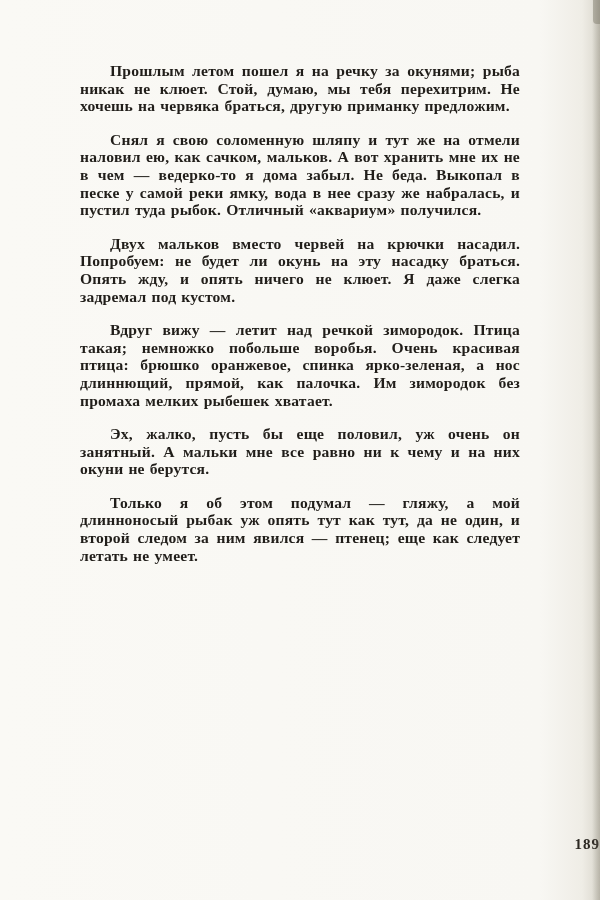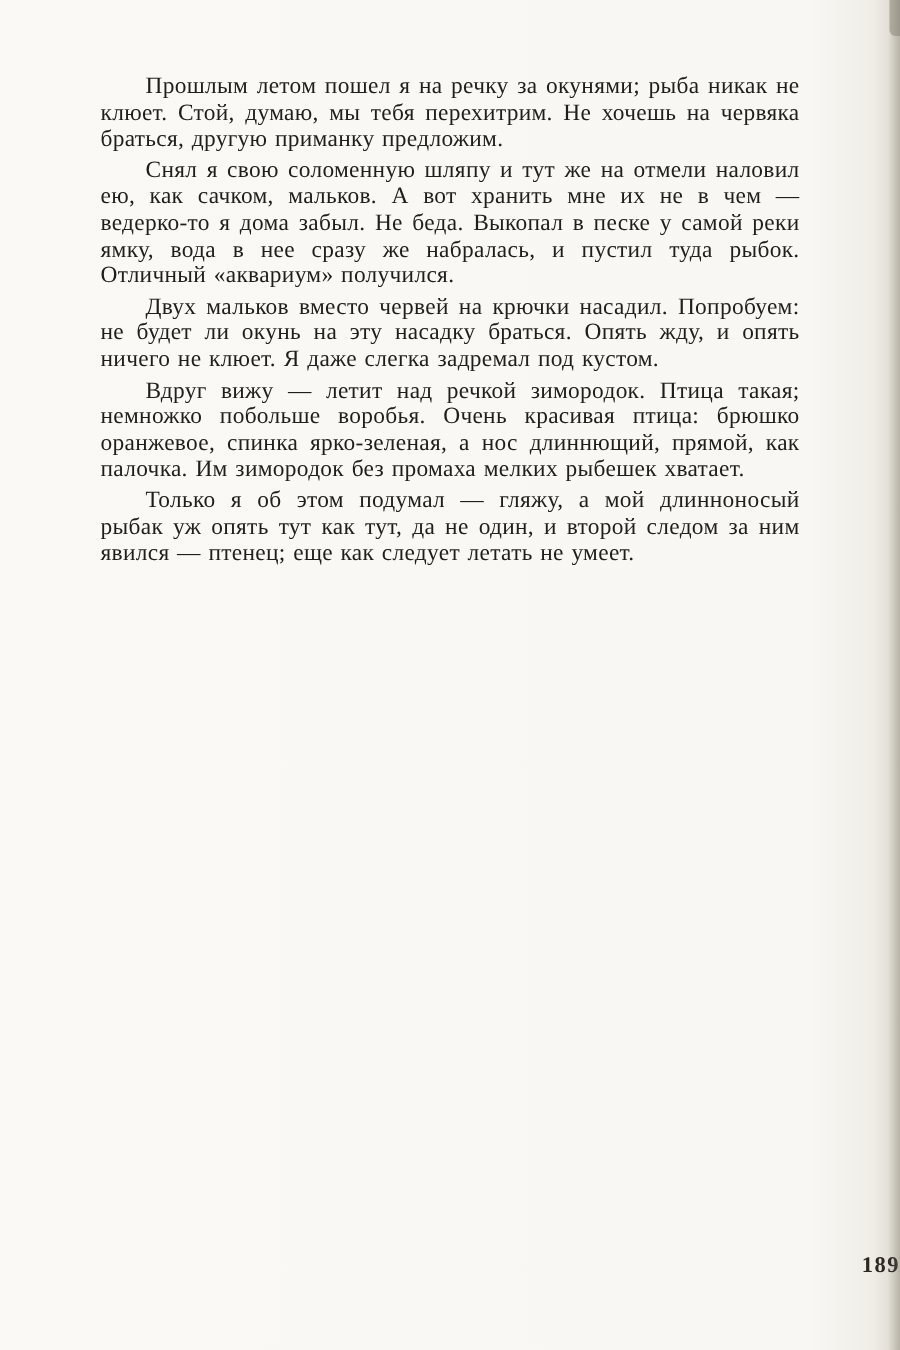--- a/index.html
+++ b/index.html
@@ -19,24 +19,24 @@
     inset: 0;
     background: linear-gradient(to right, #faf9f5 0%, #f8f7f3 90%, #efede6 97%, #d9d6cc 100%);
   }
   .text-block {
     position: absolute;
     left: 64px;
     top: 46px;
     width: 472px;
   }
   .text-block p {
-    margin: 3px;
+    margin: 16px;
     font-size: 15.6px;
     line-height: 17.6px;
-    font-weight: 400;
+    font-weight: 700;
     color: #211e1a;
     text-align: justify;
     text-indent: 30px;
     letter-spacing: 0.2px;
     word-spacing: 1px;
   }
   .page-number {
     position: absolute;
     left: 0;
     right: 0;
@@ -71,20 +71,21 @@
 </head>
 <body>
 
 <div class="page">
 
   <div class="text-block">
     <p>Прошлым летом пошел я на речку за окунями; рыба никак не клюет. Стой, думаю, мы тебя перехитрим. Не хочешь на червяка браться, другую приманку предложим.</p>
     <p>Снял я свою соломенную шляпу и тут же на отмели наловил ею, как сачком, мальков. А вот хранить мне их не в чем — ведерко-то я дома забыл. Не беда. Выкопал в песке у самой реки ямку, вода в нее сразу же набралась, и пустил туда рыбок. Отличный «аквариум» получился.</p>
     <p>Двух мальков вместо червей на крючки насадил. Попробуем: не будет ли окунь на эту насадку браться. Опять жду, и опять ничего не клюет. Я даже слегка задремал под кустом.</p>
     <p>Вдруг вижу — летит над речкой зимородок. Птица такая; немножко побольше воробья. Очень красивая птица: брюшко оранжевое, спинка ярко-зеленая, а нос длиннющий, прямой, как палочка. Им зимородок без промаха мелких рыбешек хватает.</p>
+    <p>Эх, жалко, пусть бы еще половил, уж очень он занятный. А мальки мне все равно ни к чему и на них окуни не берутся.</p>
     <p>Только я об этом подумал — гляжу, а мой длинноносый рыбак уж опять тут как тут, да не один, и второй следом за ним явился — птенец; еще как следует летать не умеет.</p>
   </div>
 
   <div class="page-number">189</div>
 
   <div class="corner-mark"></div>
   <div class="edge-shadow"></div>
 
 </div>
 

